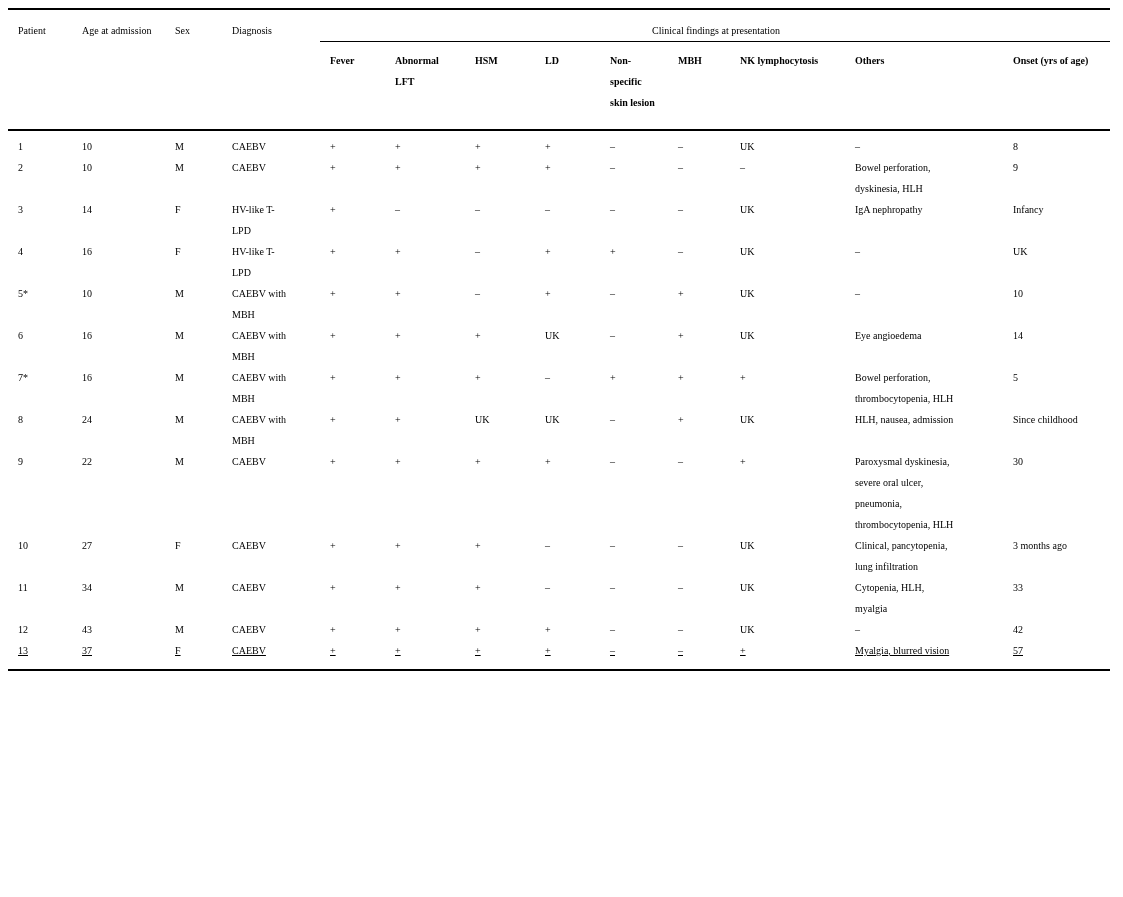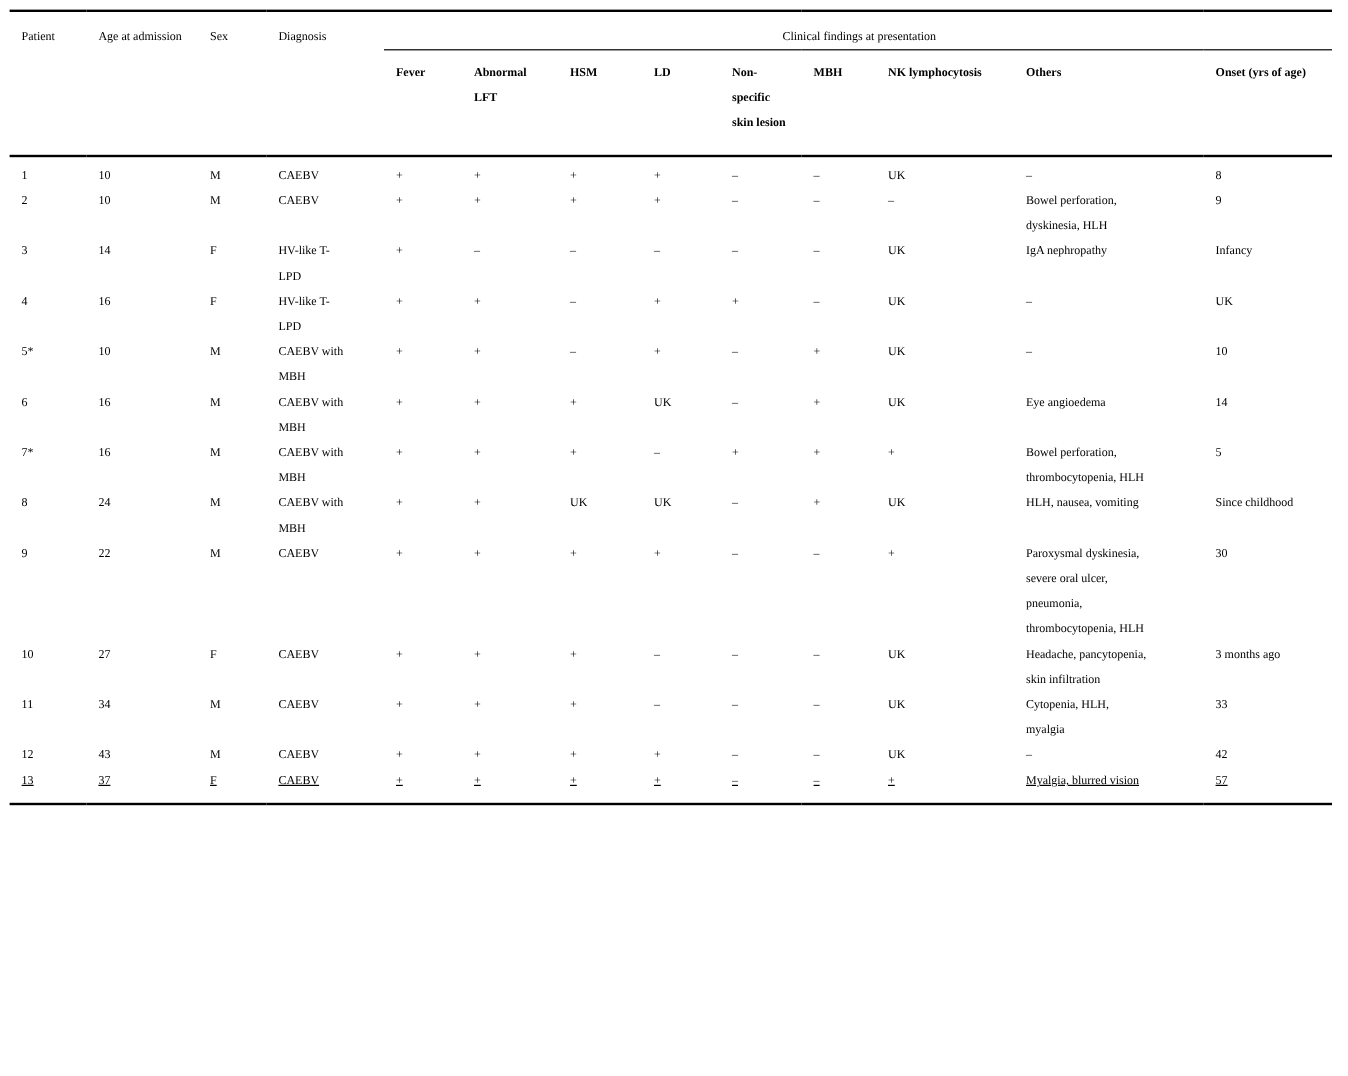--- a/index.html
+++ b/index.html
@@ -190,21 +190,21 @@
         <td class="col-age">24</td>
         <td class="col-sex">M</td>
         <td class="col-diagnosis">CAEBV with MBH</td>
         <td class="col-fever">+</td>
         <td class="col-abnormal-lft">+</td>
         <td class="col-hsm">UK</td>
         <td class="col-ld">UK</td>
         <td class="col-skin-lesion">–</td>
         <td class="col-mbh">+</td>
         <td class="col-nk-lymphocytosis">UK</td>
-        <td class="col-others">HLH, nausea, vomiting</td>
+        <td class="col-others">HLH, nausea, admission</td>
         <td class="col-onset">Since childhood</td>
       </tr>
       <tr>
         <td class="col-patient">9</td>
         <td class="col-age">22</td>
         <td class="col-sex">M</td>
         <td class="col-diagnosis">CAEBV</td>
         <td class="col-fever">+</td>
         <td class="col-abnormal-lft">+</td>
         <td class="col-hsm">+</td>
@@ -220,21 +220,21 @@
         <td class="col-age">27</td>
         <td class="col-sex">F</td>
         <td class="col-diagnosis">CAEBV</td>
         <td class="col-fever">+</td>
         <td class="col-abnormal-lft">+</td>
         <td class="col-hsm">+</td>
         <td class="col-ld">–</td>
         <td class="col-skin-lesion">–</td>
         <td class="col-mbh">–</td>
         <td class="col-nk-lymphocytosis">UK</td>
-        <td class="col-others">Headache, pancytopenia, skin infiltration</td>
+        <td class="col-others">Clinical, pancytopenia, lung infiltration</td>
         <td class="col-onset">3 months ago</td>
       </tr>
       <tr>
         <td class="col-patient">11</td>
         <td class="col-age">34</td>
         <td class="col-sex">M</td>
         <td class="col-diagnosis">CAEBV</td>
         <td class="col-fever">+</td>
         <td class="col-abnormal-lft">+</td>
         <td class="col-hsm">+</td>

